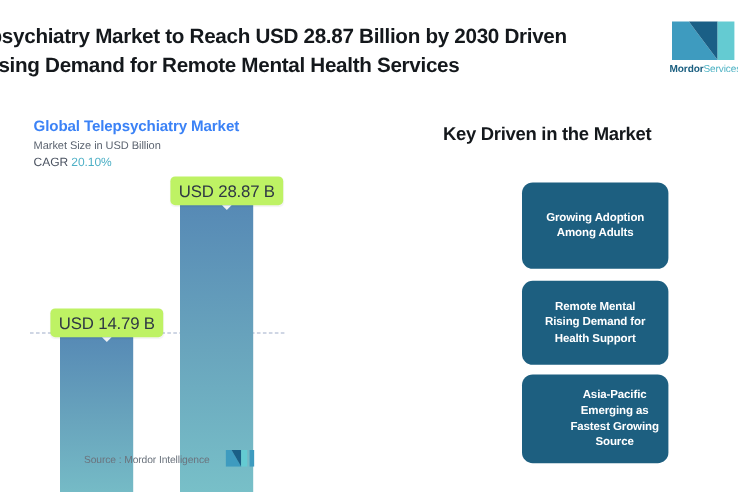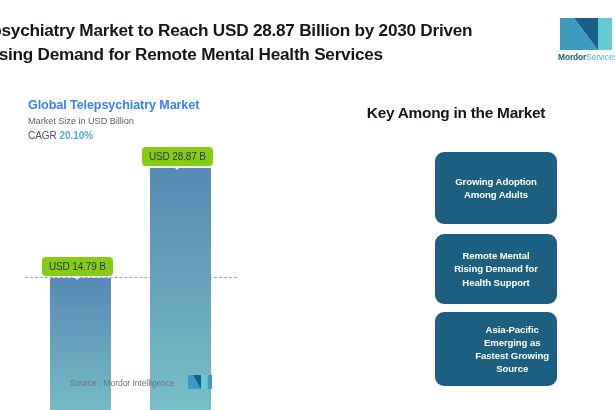--- a/index.html
+++ b/index.html
@@ -91,21 +91,21 @@
   #chart-cagr {
     position: absolute;
     left: 28px;
     top: 40px;
     font-size: 10px;
     color: #4a5260;
     letter-spacing: -0.05px;
   }
   #chart-cagr .val {
     color: #4fb0c6;
-    font-weight: bold;
+    font-weight: normal;
   }
 
   #plot {
     position: absolute;
     left: 0;
     top: 0;
     width: 300px;
     height: 320px;
   }
 
@@ -122,23 +122,23 @@
   .bar {
     position: absolute;
     border-radius: 1px;
     background: linear-gradient(to bottom, #5689b5 0%, #69a5bd 45%, #7cc7cb 100%);
   }
   #bar-2025 { left: 50px; top: 188px; width: 61px; height: 165px; }
   #bar-2030 { left: 150px; top: 78px; width: 61px; height: 275px; }
 
   .valuebox {
     position: absolute;
-    background: #84cc16;
+    background: #bef264;
     border-radius: 4px;
-    font-size: 10px;
+    font-size: 14px;
     color: #2f3844;
     padding: 3.5px 7px 4px 7px;
     white-space: nowrap;
     letter-spacing: -0.15px;
     box-shadow: 0 1px 1px rgba(0,0,0,0.05);
   }
   .valuebox::after {
     content: "";
     position: absolute;
     left: 50%;
@@ -251,21 +251,21 @@
     <div id="source-logo">
       <svg width="24" height="15" viewBox="0 0 24 15" aria-hidden="true">
         <polygon points="0,15 0,1 5,1 13,15 8,15" fill="#3e9bbf"></polygon>
         <polygon points="5,1 13,15 13,1" fill="#1a5f86"></polygon>
         <polygon points="13,1 18,1 18,15 13,15" fill="#64cbd2"></polygon>
         <polygon points="20,1 24,1 24,15 20,15" fill="#3e9bbf"></polygon>
       </svg>
     </div>
   </div>
 
-  <div id="trends-heading">Key Among in the Market</div>
+  <div id="trends-heading">Key Driven in the Market</div>
 
   <div class="trend-card" id="trend-card-0">
     <div>
       <span>Growing Adoption</span>
       <span>Among Adults</span>
     </div>
   </div>
 
   <div class="trend-card" id="trend-card-1">
     <div>

